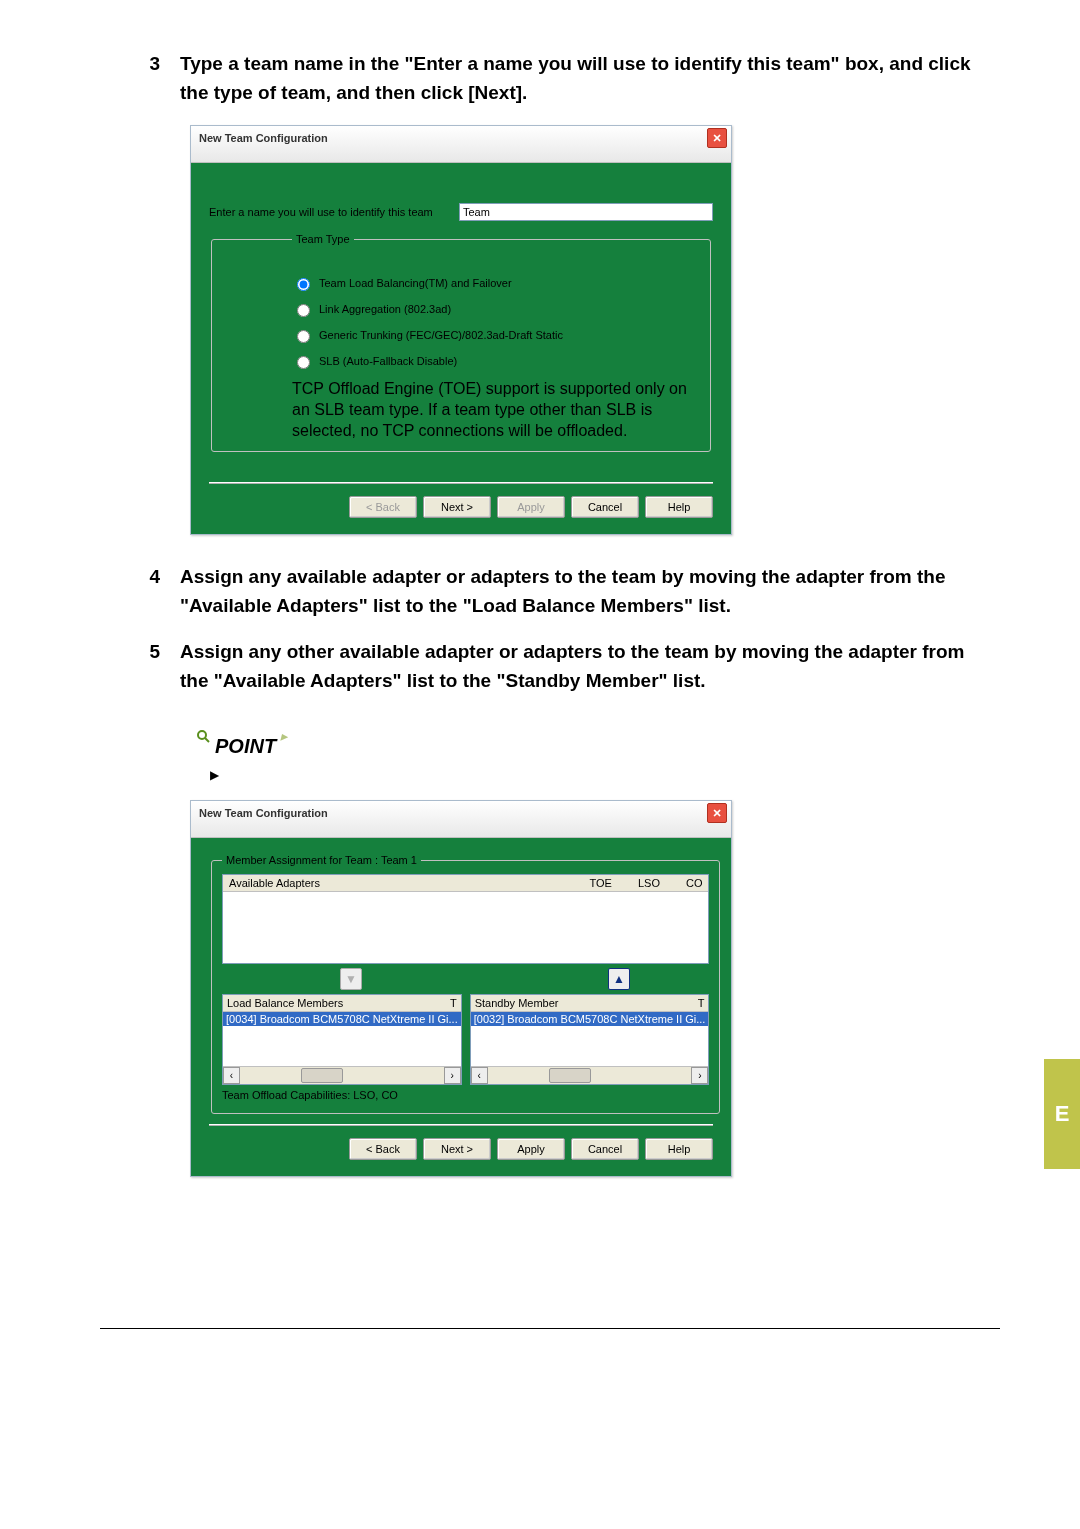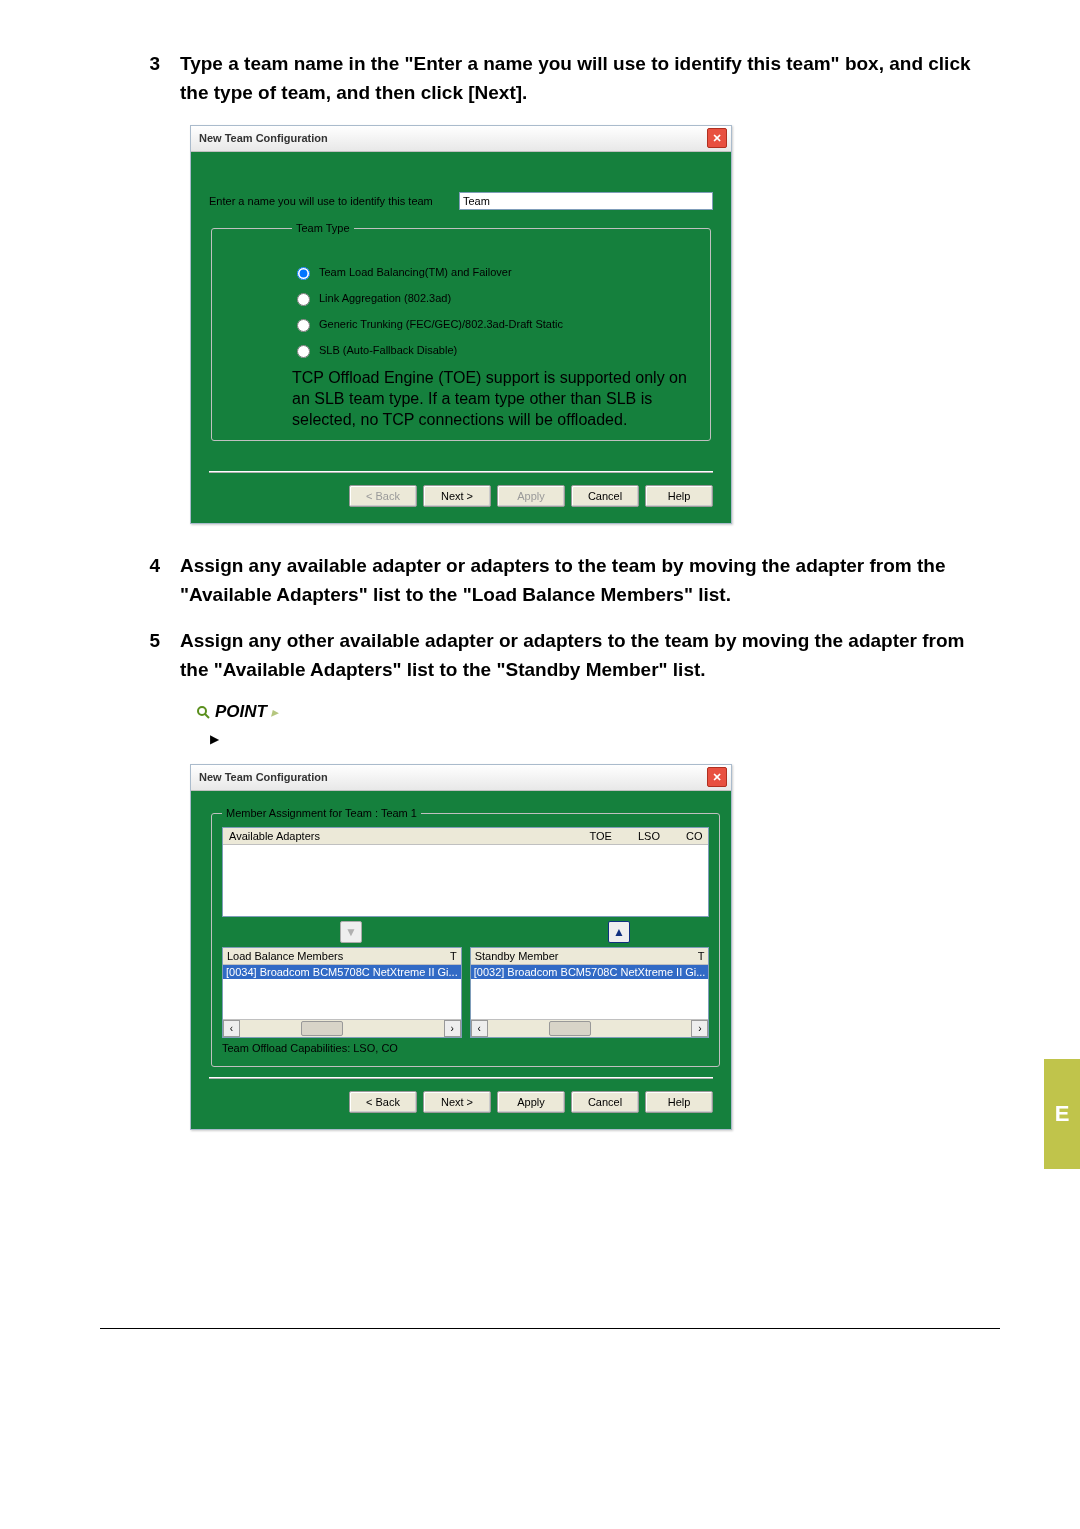--- a/index.html
+++ b/index.html
@@ -42,21 +42,21 @@
     margin-bottom: 28px;
     box-shadow: 1px 1px 2px rgba(0,0,0,0.2);
   }
   .titlebar {
     height: 24px;
     background: linear-gradient(#fff,#e8e8e8);
     border-bottom: 1px solid #c0c0c0;
     display: flex;
     align-items: center;
     justify-content: space-between;
-    padding: 0 4px 1px 8px;
+    padding: 0 4px 12px 8px;
     font-weight: bold;
     color: #333;
   }
   .close-btn {
     width: 18px; height: 18px;
     background: #e85040;
     border: 1px solid #b03020;
     border-radius: 2px;
     color: #fff;
     font-weight: bold;
@@ -125,21 +125,21 @@
     margin-left:55px;
     display:flex;align-items:center;gap:4px;
     margin-bottom:8px;
   }
   .point-hdr .mag {
     width:16px;height:16px;
     color:#6ab023;
     display:flex;align-items:center;justify-content:center;
     font-weight:bold;
   }
-  .point-hdr .txt { font-weight:800;font-size:17px;font-style:italic; }
+  .point-hdr .txt { font-weight:800;font-size:20px;font-style:italic;margin-top:22px; }
   .point-hdr .arrow { color:#b5c67f;font-size:14px;font-style:italic; }
   .point-body {
     margin-left:70px;margin-bottom:18px;font-size:15px;
     display:flex;gap:20px;
   }
   .point-body .marker { font-size:12px;margin-top:2px; }
   
   fieldset.member {
     border:1px solid #c0c0c0;border-radius:3px;
     padding:8px 10px 12px 10px;margin-bottom:10px;

